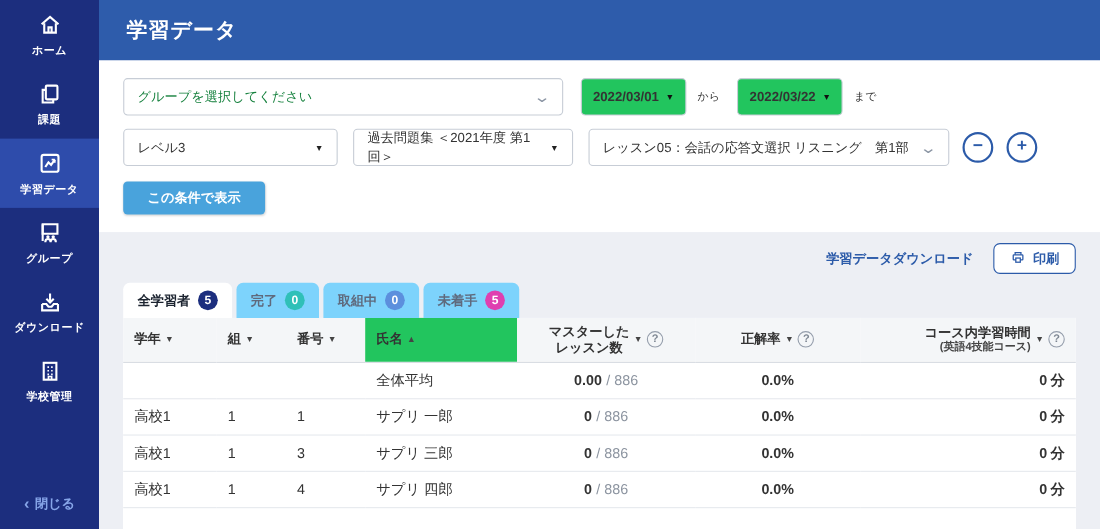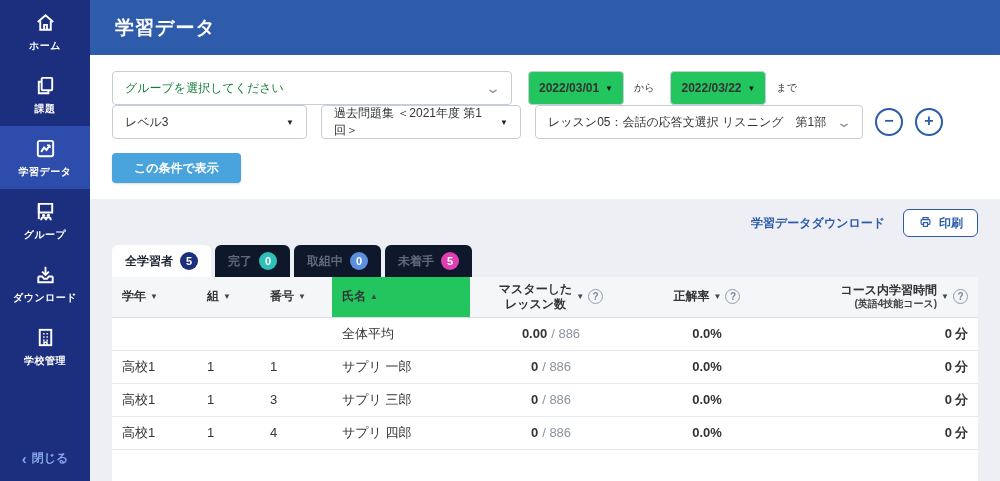--- a/index.html
+++ b/index.html
@@ -18,21 +18,21 @@
 
   
   .main { flex:1; display:flex; flex-direction:column; min-width:0; }
   .topbar { height:55px; background:#2e5cab; display:flex; align-items:center; padding-left:25px; flex-shrink:0; }
   .topbar h1 { color:#fff; font-size:19px; font-weight:bold; letter-spacing:1px; }
   .content { flex:1; display:flex; flex-direction:column; min-height:0; background:#fff; }
 
   
   .filters { padding:16px 22px 16px; }
   .frow { display:flex; align-items:center; }
-  .frow + .frow { }
+  .frow + .frow { margin-top:12px; }
   .sel { height:34px; border:1px solid #c7cdd6; border-radius:4px; background:#fff; display:flex; align-items:center; justify-content:space-between; padding:0 12px; font-size:12px; cursor:pointer; }
   .sel .chev { color:#8a94a3; font-size:14px; line-height:1; margin-left:8px; transform:scaleX(1.4); }
   .sel .tri { font-size:8px; color:#222; margin-left:10px; }
   .group-sel { width:400px; }
   .group-sel .ph { color:#15803d; }
   .date-sel { width:96px; height:34px; border:1px solid #c7cdd6; border-radius:4px; background:#22c55e; display:flex; align-items:center; justify-content:space-between; padding:0 10px; font-size:12px; font-weight:bold; cursor:pointer; margin-left:16px; }
   .date-sel .tri { font-size:8px; color:#111; }
   .between { font-size:10px; color:#333; margin-left:10px; }
   .date-sel + .between { margin-left:10px; }
   .lvl-sel { width:195px; }
@@ -41,21 +41,21 @@
   .circle-btn { width:28px; height:28px; border-radius:50%; border:2px solid #2c5ba9; background:#fff; color:#2c5ba9; font-size:16px; font-weight:bold; line-height:1; display:flex; align-items:center; justify-content:center; cursor:pointer; margin-left:12px; padding-bottom:2px; }
   .apply-btn { margin-top:14px; height:30px; padding:0 22px; background:#49a3dc; color:#fff; font-size:12px; font-weight:bold; border:none; border-radius:4px; cursor:pointer; box-shadow:0 1px 2px rgba(0,0,0,.15); }
 
   
   .panel { flex:1; background:#edeff4; padding-top:10px; overflow:hidden; min-height:0; }
   .actions { display:flex; align-items:center; justify-content:flex-end; gap:18px; padding:0 22px; height:28px; }
   .dl-link { color:#2c5ba9; font-size:12px; font-weight:bold; text-decoration:none; cursor:pointer; }
   .print-btn { display:flex; align-items:center; gap:6px; height:28px; padding:0 14px; background:#fff; border:1px solid #2c5ba9; border-radius:6px; color:#2c5ba9; font-size:12px; font-weight:bold; cursor:pointer; }
 
   .tabs { display:flex; gap:4px; margin:8px 22px 0; }
-  .tab { height:32px; padding:0 13px; border-radius:6px 6px 0 0; background:#0f172a; display:flex; align-items:center; gap:7px; font-size:12px; font-weight:bold; color:#5f6a7d; cursor:pointer; }
+  .tab { height:32px; padding:0 13px; border-radius:6px 6px 0 0; background:#7dd3fc; display:flex; align-items:center; gap:7px; font-size:12px; font-weight:bold; color:#5f6a7d; cursor:pointer; }
   .tab.active { background:#fff; color:#1c2430; }
   .badge { min-width:18px; height:18px; border-radius:9px; padding:0 5px; color:#fff; font-size:11px; font-weight:bold; display:flex; align-items:center; justify-content:center; }
   .badge-navy { background:#1c2e7e; }
   .badge-teal { background:#2fc0b8; }
   .badge-blue { background:#5c8fdd; }
   .badge-magenta { background:#df3fb0; }
 
   table { width:calc(100% - 44px); margin:0 22px; border-collapse:collapse; background:#fff; table-layout:fixed; }
   thead th { background:#f4f6f8; height:40px; font-size:12px; font-weight:bold; color:#333; border-bottom:1px solid #d9dde3; padding:0 10px; white-space:nowrap; cursor:pointer; }
   thead th.sorted { background:#22c55e;margin-left:29px; }

